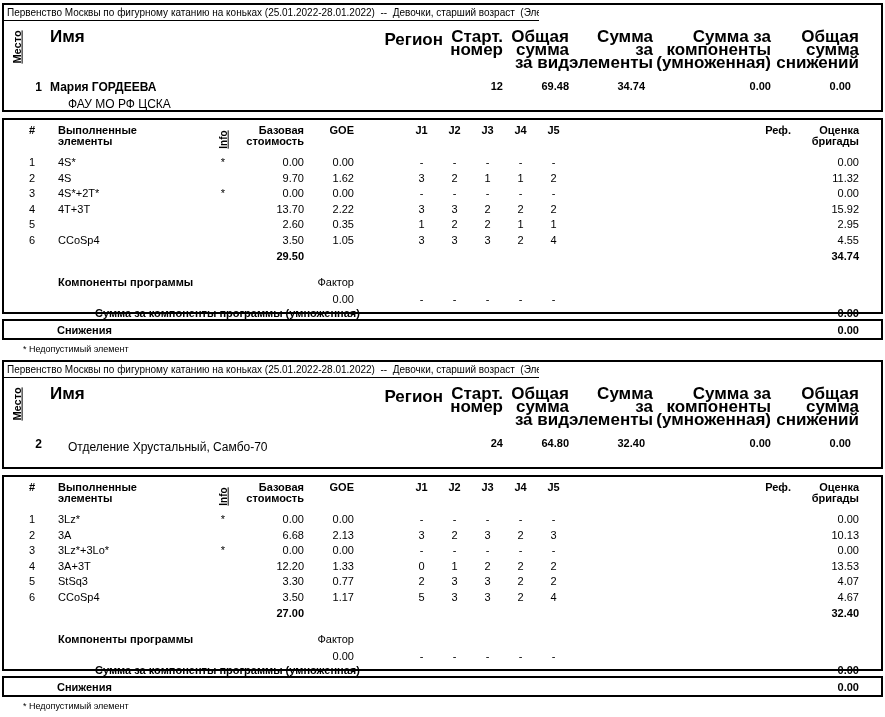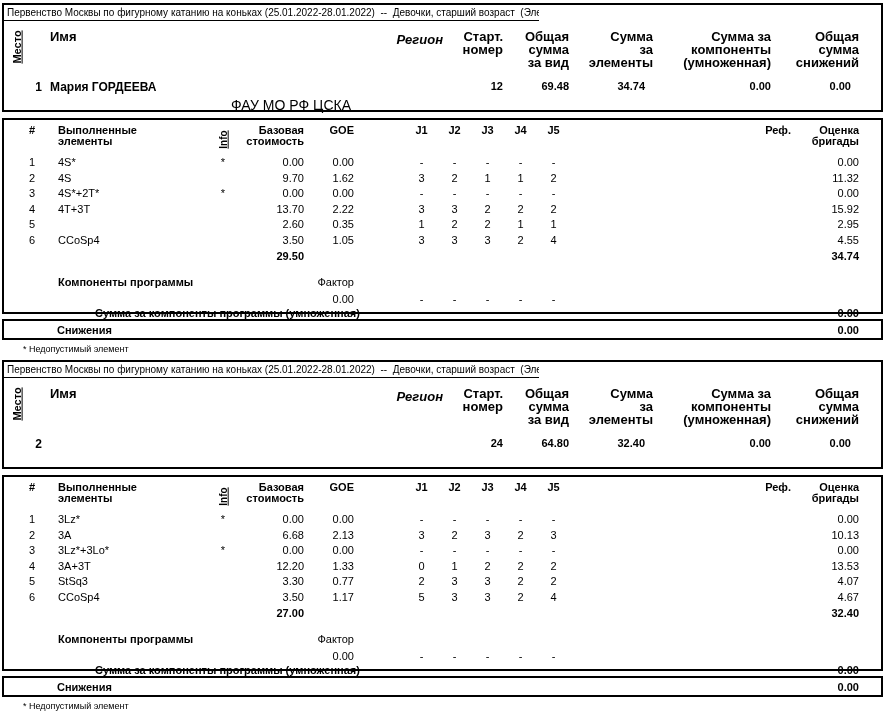--- a/index.html
+++ b/index.html
@@ -11,28 +11,28 @@
   .block + .block { margin-top:5px; }
 
   
   .box-a { border:2px solid #000; height:109px; box-sizing:border-box; position:relative; }
   .title { font-size:10px; line-height:12px; padding:2px 0 1px 3px; border-bottom:1px solid #000;
            width:535px; box-sizing:border-box; white-space:pre; overflow:hidden; }
   .head-grid,.vals-grid {
     display:grid; grid-template-columns:46px 1fr 92px 60px 66px 84px 118px 88px;
     padding-right:22px;
   }
-  .head-grid { margin-top:9px; font-weight:bold; font-size:13px; line-height:13px; }
+  .head-grid { margin-top:9px; font-weight:bold; font-size:17px; line-height:13px; }
   .vals-grid { margin-top:11px; font-weight:bold; font-size:11px; }
   .r { text-align:right; }
   .ctr { text-align:center; }
   .pre { white-space:pre-line; }
-  .pt3 { padding-top:3px;font-style:italic; }
+  .pt3 { padding-top:3px; }
   .sk-name { font-size:12px; line-height:14px; }
-  .sk-club { font-weight:normal; font-size:14px; padding:3px 0 0 18px;text-align:right; }
+  .sk-club { font-weight:normal; font-size:12px; padding:3px 0 0 18px; }
   .place-val { font-size:12px; padding-right:8px; }
   .pr8 { padding-right:8px; }
 
   
   .vlabel { position:absolute; display:flex; align-items:center; justify-content:center; }
   .place-vlabel { left:2px; top:24px; width:22px; height:36px; }
   .info-vlabel  { left:204px; top:0;  width:30px; height:38px; }
   .vert { transform:rotate(-90deg); white-space:nowrap; font-weight:bold;
           font-size:11px; text-decoration:underline; }
   .info-vlabel .vert { font-size:10px; }
@@ -264,20 +264,21 @@
         <span class="r pre" style="grid-column:7">Сумма за
 компоненты
 (умноженная)</span>
         <span class="r pre" style="grid-column:8">Общая
 сумма
 снижений</span>
       </div>
       <div class="vals-grid">
         <span class="r place-val" style="grid-column:1">2</span>
         <span style="grid-column:2">
+          <div class="sk-club">Отделение Хрустальный, Самбо-70</div>
         </span>
         <span class="r" style="grid-column:4">24</span>
         <span class="r" style="grid-column:5">64.80</span>
         <span class="r pr8" style="grid-column:6">32.40</span>
         <span class="r" style="grid-column:7">0.00</span>
         <span class="r pr8" style="grid-column:8">0.00</span>
       </div>
     </div>
 
     <div class="box-b">

